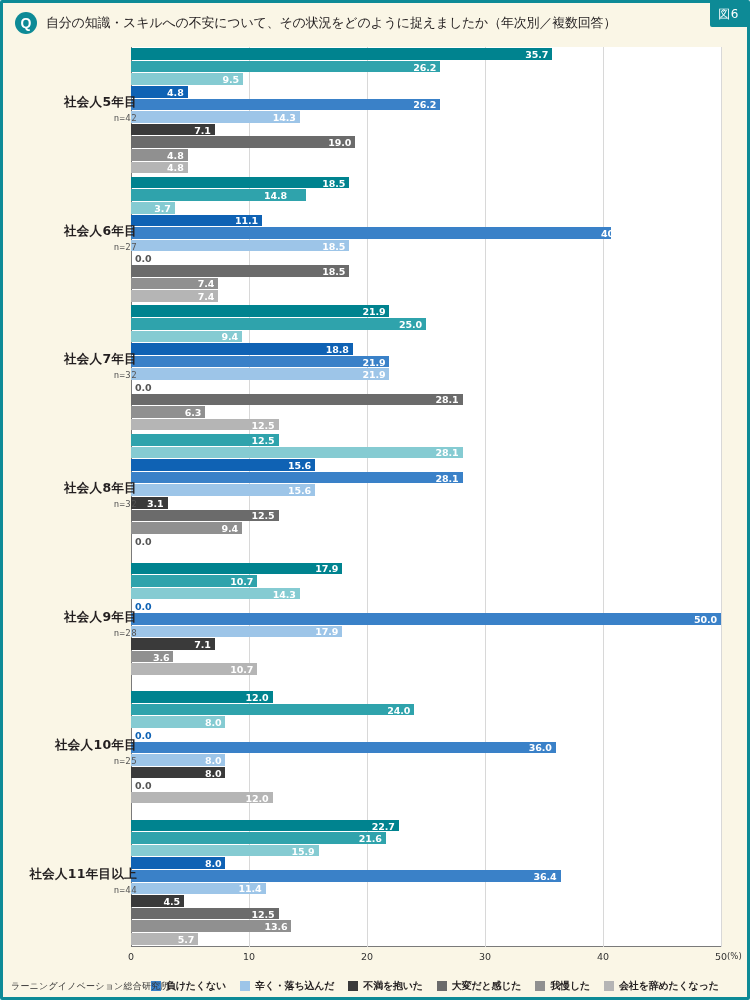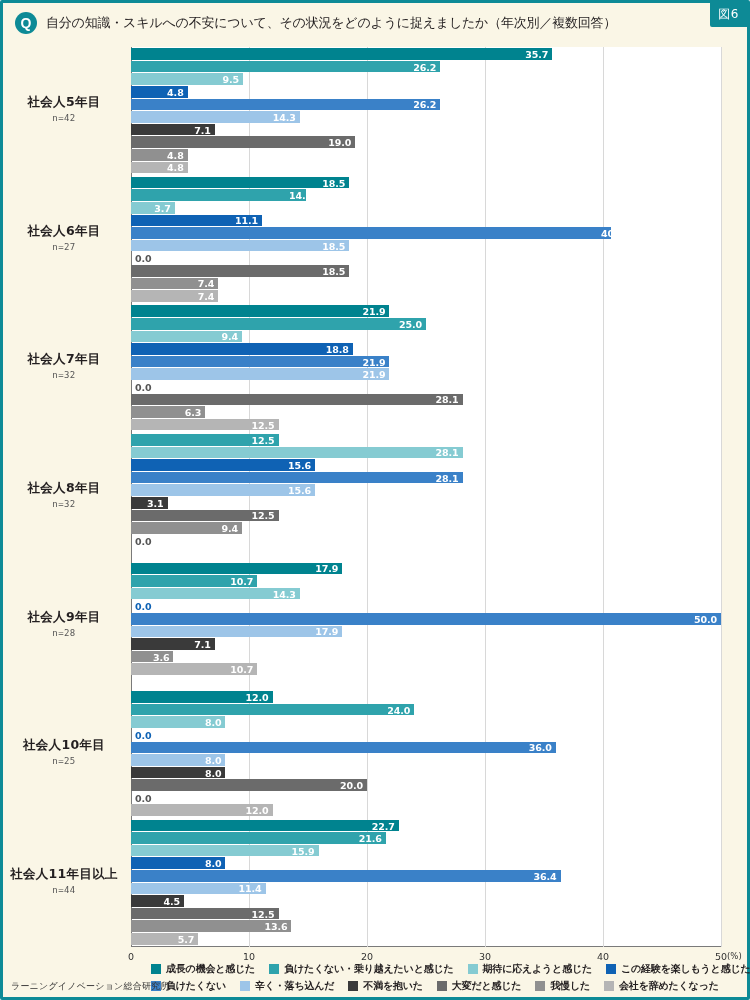--- a/index.html
+++ b/index.html
@@ -107,22 +107,22 @@
     white-space: nowrap;
     letter-spacing: -0.1px;
     font-family: "DejaVu Sans", sans-serif;
   }
   .bar-label.inside { right: 4px; }
   .bar-label.outside { left: 4px; color: #333333; }
 
   
   .cat {
     position: absolute;
-    left: 0; width: 122px;
-    text-align: center;
+    left: 12px; width: 122px;
+    text-align: right;
     color: #231f20;
   }
   .cat-name {
     font-size: 12.5px;
     font-weight: bold;
     letter-spacing: 0.3px;
     white-space: nowrap;
   }
   .cat-n {
     font-size: 9px;
@@ -257,21 +257,21 @@
             <div class="bar-label inside" style="right: 537.36px; left: auto;">4.8</div>
           </div>
         </div>
         <div class="group" style="top: 129.857px;">
           <div class="bar-row">
             <div class="bar" style="width: 218.3px; background: rgb(0, 131, 143);"></div>
             <div class="bar-label inside" style="right: 375.7px; left: auto;">18.5</div>
           </div>
           <div class="bar-row">
             <div class="bar" style="width: 174.64px; background: rgb(47, 163, 172);"></div>
-            <div class="bar-label inside" style="right: 409px; left: auto; margin-left: 15px;">14.8</div>
+            <div class="bar-label inside" style="right: 434px; left: auto; margin-left: 15px;">14.8</div>
           </div>
           <div class="bar-row">
             <div class="bar" style="width: 43.66px; background: rgb(133, 203, 210);"></div>
             <div class="bar-label inside" style="right: 550.34px; left: auto;">3.7</div>
           </div>
           <div class="bar-row">
             <div class="bar" style="width: 130.98px; background: rgb(15, 98, 180);"></div>
             <div class="bar-label inside" style="right: 463.02px; left: auto;">11.1</div>
           </div>
           <div class="bar-row">
@@ -438,24 +438,20 @@
             <div class="bar" style="width: 424.8px; background: rgb(58, 129, 200);"></div>
             <div class="bar-label inside" style="right: 169.2px; left: auto;">36.0</div>
           </div>
           <div class="bar-row">
             <div class="bar" style="width: 94.4px; background: rgb(157, 197, 232);"></div>
             <div class="bar-label inside" style="right: 499.6px; left: auto;">8.0</div>
           </div>
           <div class="bar-row">
             <div class="bar" style="width: 94.4px; background: rgb(58, 58, 58);"></div>
             <div class="bar-label inside" style="right: 499.6px; left: auto;">8.0</div>
-          </div>
-          <div class="bar-row">
-            <div class="bar" style="width: 236px; background: rgb(107, 107, 107);"></div>
-            <div class="bar-label inside" style="right: 358px; left: auto;">20.0</div>
           </div>
           <div class="bar-row">
             <div class="bar" style="width: 0px; background: rgb(144, 144, 144);"></div>
             <div class="bar-label outside" style="left: 4px; color: rgb(85, 85, 85);">0.0</div>
           </div>
           <div class="bar-row">
             <div class="bar" style="width: 141.6px; background: rgb(181, 181, 181);"></div>
             <div class="bar-label inside" style="right: 452.4px; left: auto;">12.0</div>
           </div>
         </div>
@@ -537,38 +533,20 @@
         <div class="xtick" style="left: 118px;">10</div>
         <div class="xtick" style="left: 236px;">20</div>
         <div class="xtick" style="left: 354px;">30</div>
         <div class="xtick" style="left: 472px;">40</div>
         <div class="xtick" style="left: 590px;">50</div>
         <div class="xunit" style="left: 596px;">(%)</div>
       </div>
   </div>
 
   <div class="legend">
-    <div class="legend-row" id="legend-row1">
-        <div class="legend-item">
-          <span class="legend-swatch" style="background: rgb(0, 131, 143);"></span>
-          <span class="legend-text">成長の機会と感じた</span>
-        </div>
-        <div class="legend-item">
-          <span class="legend-swatch" style="background: rgb(47, 163, 172);"></span>
-          <span class="legend-text">負けたくない・乗り越えたいと感じた</span>
-        </div>
-        <div class="legend-item">
-          <span class="legend-swatch" style="background: rgb(133, 203, 210);"></span>
-          <span class="legend-text">期待に応えようと感じた</span>
-        </div>
-        <div class="legend-item">
-          <span class="legend-swatch" style="background: rgb(15, 98, 180);"></span>
-          <span class="legend-text">この経験を楽しもうと感じた</span>
-        </div>
-      </div>
     <div class="legend-row" id="legend-row2">
         <div class="legend-item">
           <span class="legend-swatch" style="background: rgb(58, 129, 200);"></span>
           <span class="legend-text">負けたくない</span>
         </div>
         <div class="legend-item">
           <span class="legend-swatch" style="background: rgb(157, 197, 232);"></span>
           <span class="legend-text">辛く・落ち込んだ</span>
         </div>
         <div class="legend-item">

